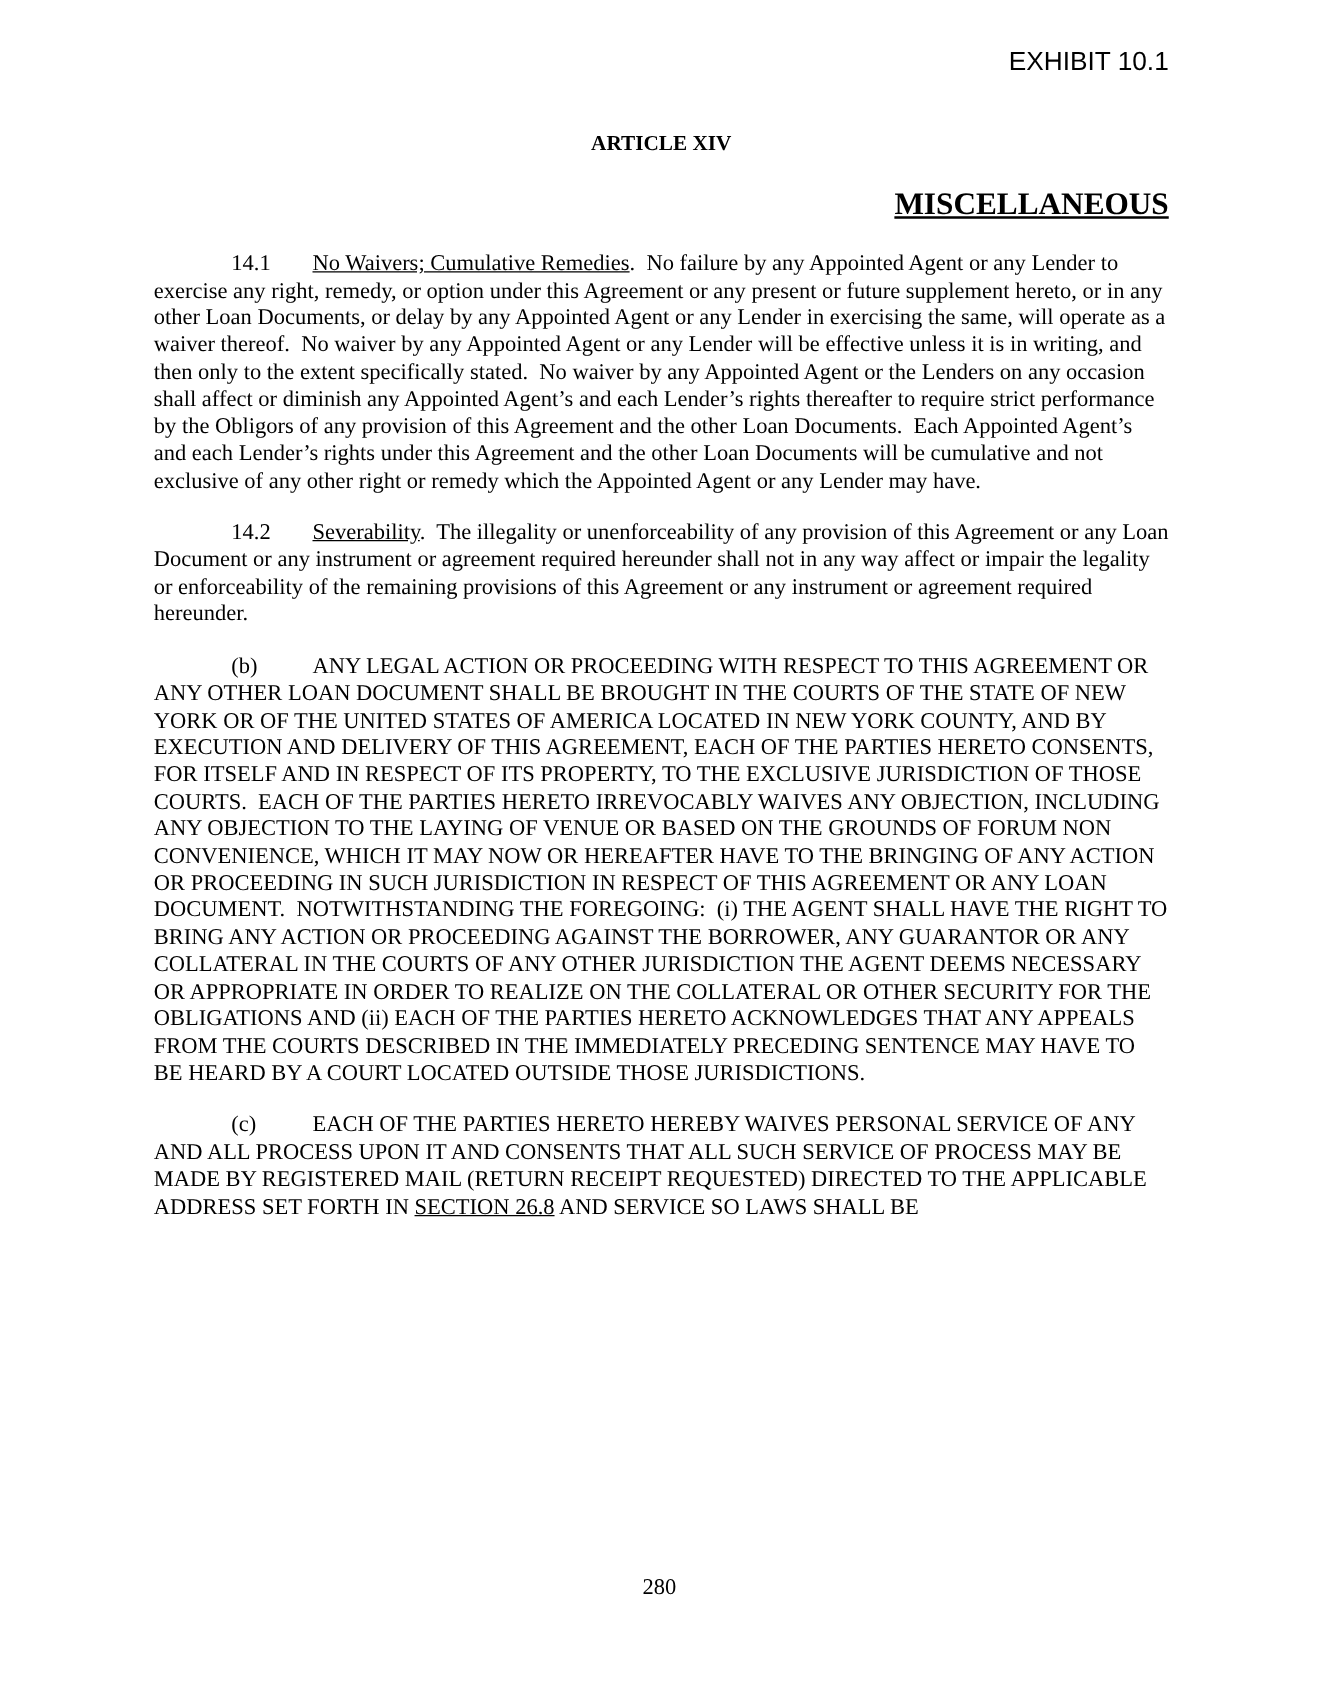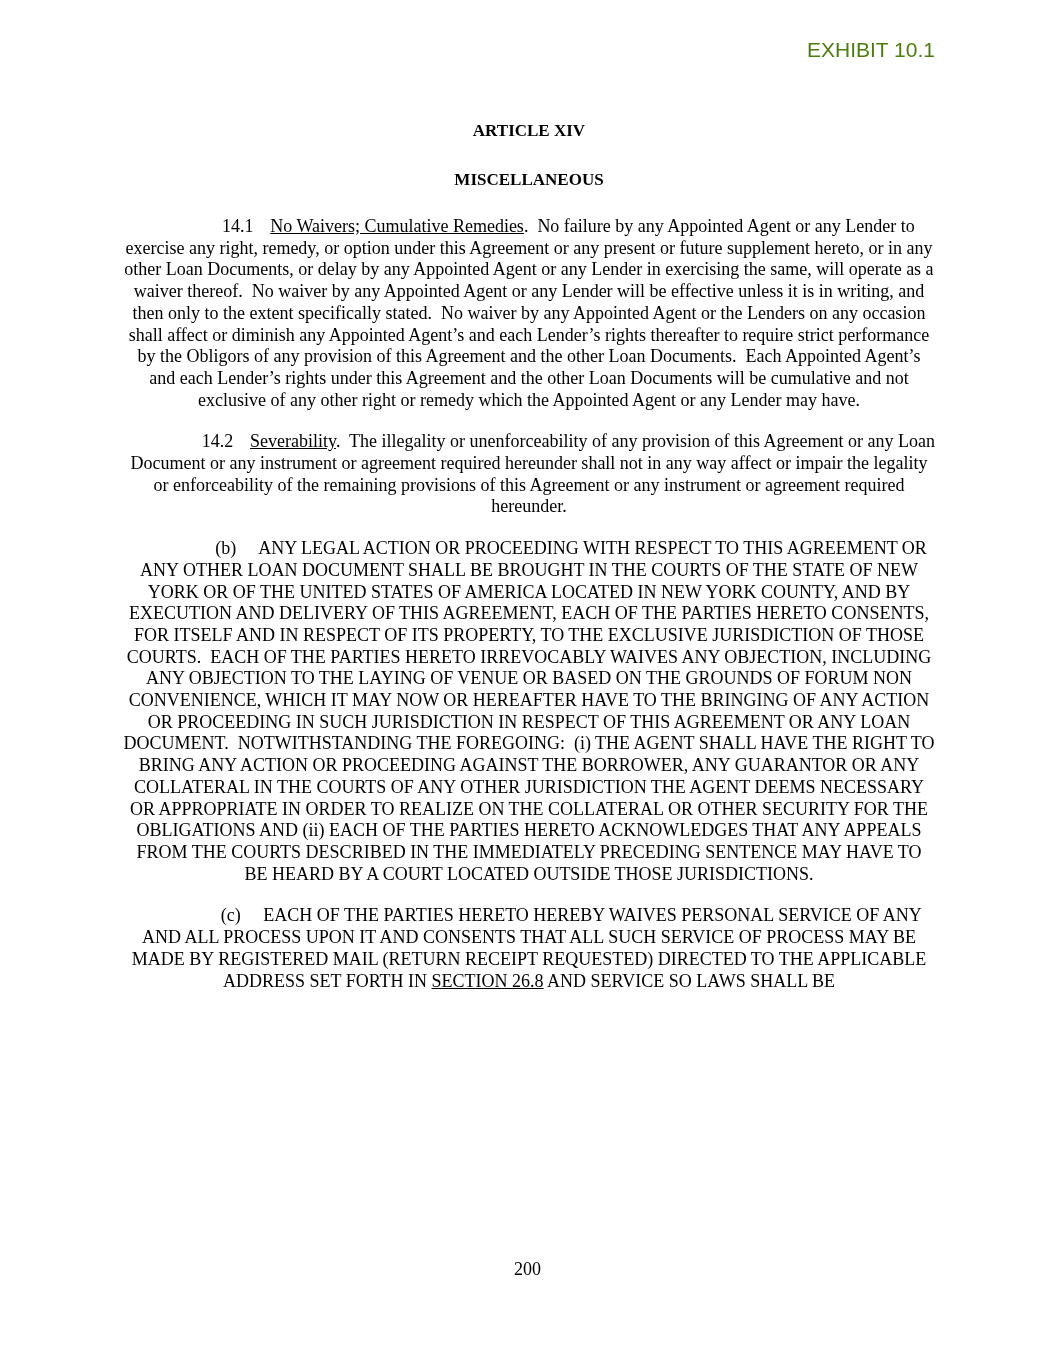--- a/index.html
+++ b/index.html
@@ -17,41 +17,42 @@
     left: 123px;
     top: 0;
     width: 812px;
   }
   .exhibit-line {
     margin-top: 38px;
     text-align: right;
     font-family: "Liberation Sans", sans-serif;
     font-size: 21px;
     line-height: 23px;
-    color: #4d7c0f;
+    color: #000000;
   }
   .article-heading {
-    margin-top: 60px;
+    margin-top: 44px;
     text-align: center;
     font-weight: bold;
     font-size: 17px;
     line-height: 20px;
   }
   .article-title {
     margin-top: 28px;
-    text-align: center;
+    text-align: right;
     font-weight: bold;
-    font-size: 17px;
+    font-size: 25px;
     line-height: 22px;
+    text-decoration: underline;
   }
   p.para {
     margin: 0 0 20px 0;
     font-size: 18px;
     line-height: 21.7px;
-    text-align: center;
+    text-align: left;
     text-indent: 62px;
     white-space: pre-wrap;
   }
   p.para.first { margin-top: 25px; }
   .num {
     display: inline-block;
     width: 65px;
     text-indent: 0;
   }
   .u { text-decoration: underline; }
@@ -82,14 +83,14 @@
     <p class="para"><span class="num">14.2</span><span class="u">Severability</span><span>.  The illegality or unenforceability of any provision of this Agreement or any Loan Document or any instrument or agreement required hereunder shall not in any way affect or impair the legality or enforceability of the remaining provisions of this Agreement or any instrument or agreement required hereunder.</span></p>
 
 
 
     <p class="para"><span class="num">(b)</span><span>ANY LEGAL ACTION OR PROCEEDING WITH RESPECT TO THIS AGREEMENT OR ANY OTHER LOAN DOCUMENT SHALL BE BROUGHT IN THE COURTS OF THE STATE OF NEW YORK OR OF THE UNITED STATES OF AMERICA LOCATED IN NEW YORK COUNTY, AND BY EXECUTION AND DELIVERY OF THIS AGREEMENT, EACH OF THE PARTIES HERETO CONSENTS, FOR ITSELF AND IN RESPECT OF ITS PROPERTY, TO THE EXCLUSIVE JURISDICTION OF THOSE COURTS.  EACH OF THE PARTIES HERETO IRREVOCABLY WAIVES ANY OBJECTION, INCLUDING ANY OBJECTION TO THE LAYING OF VENUE OR BASED ON THE GROUNDS OF FORUM NON CONVENIENCE, WHICH IT MAY NOW OR HEREAFTER HAVE TO THE BRINGING OF ANY ACTION OR PROCEEDING IN SUCH JURISDICTION IN RESPECT OF THIS AGREEMENT OR ANY LOAN DOCUMENT.  NOTWITHSTANDING THE FOREGOING:  (i) THE AGENT SHALL HAVE THE RIGHT TO BRING ANY ACTION OR PROCEEDING AGAINST THE BORROWER, ANY GUARANTOR OR ANY COLLATERAL IN THE COURTS OF ANY OTHER JURISDICTION THE AGENT DEEMS NECESSARY OR APPROPRIATE IN ORDER TO REALIZE ON THE COLLATERAL OR OTHER SECURITY FOR THE OBLIGATIONS AND (ii) EACH OF THE PARTIES HERETO ACKNOWLEDGES THAT ANY APPEALS FROM THE COURTS DESCRIBED IN THE IMMEDIATELY PRECEDING SENTENCE MAY HAVE TO BE HEARD BY A COURT LOCATED OUTSIDE THOSE JURISDICTIONS.</span></p>
 
     <p class="para"><span class="num">(c)</span><span>EACH OF THE PARTIES HERETO HEREBY WAIVES PERSONAL SERVICE OF ANY AND ALL PROCESS UPON IT AND CONSENTS THAT ALL SUCH SERVICE OF PROCESS MAY BE MADE BY REGISTERED MAIL (RETURN RECEIPT REQUESTED) DIRECTED TO THE APPLICABLE ADDRESS SET FORTH IN </span><span class="u">SECTION 26.8</span><span> AND SERVICE SO LAWS SHALL BE</span></p>
 
   </div>
 
-  <div class="page-number">200</div>
+  <div class="page-number">280</div>
 </div>
 
 </body></html>

